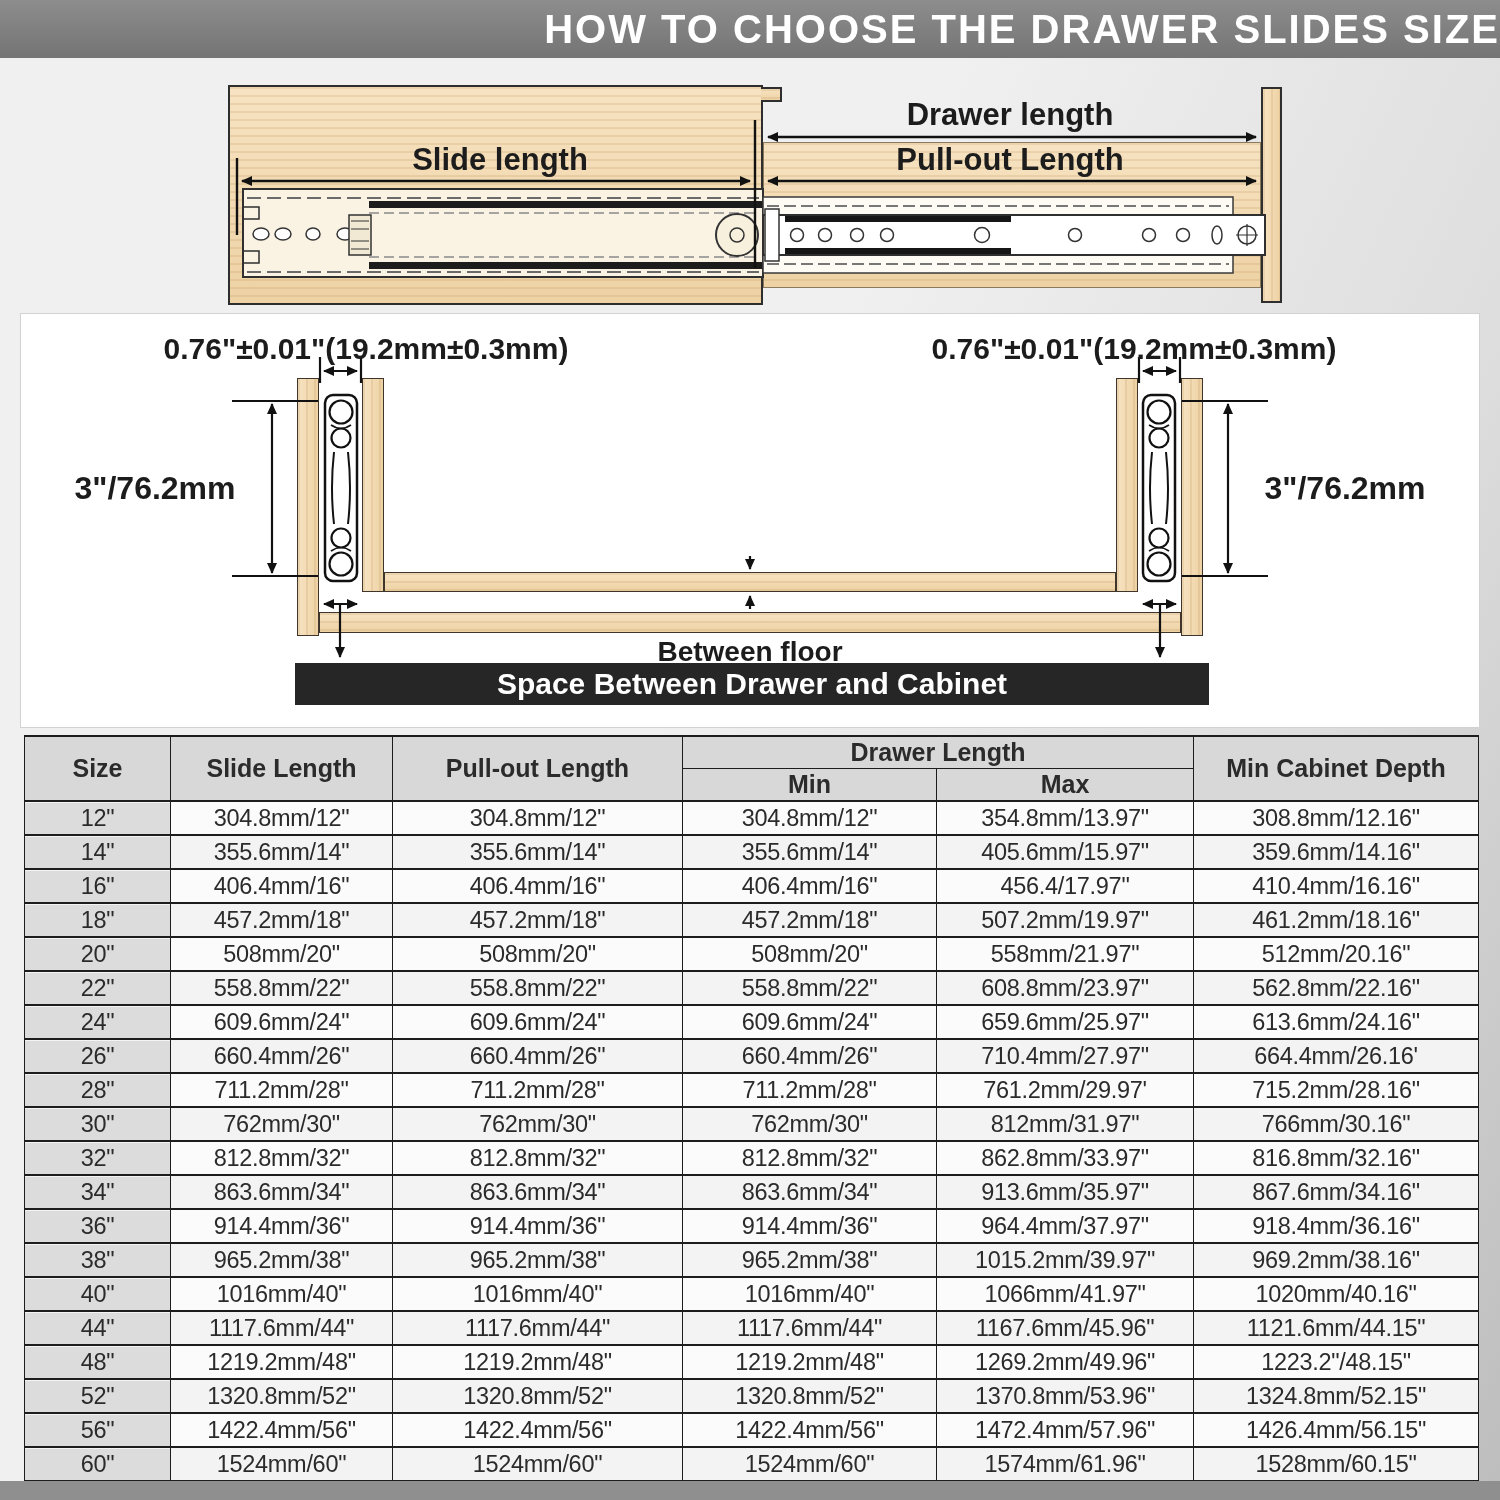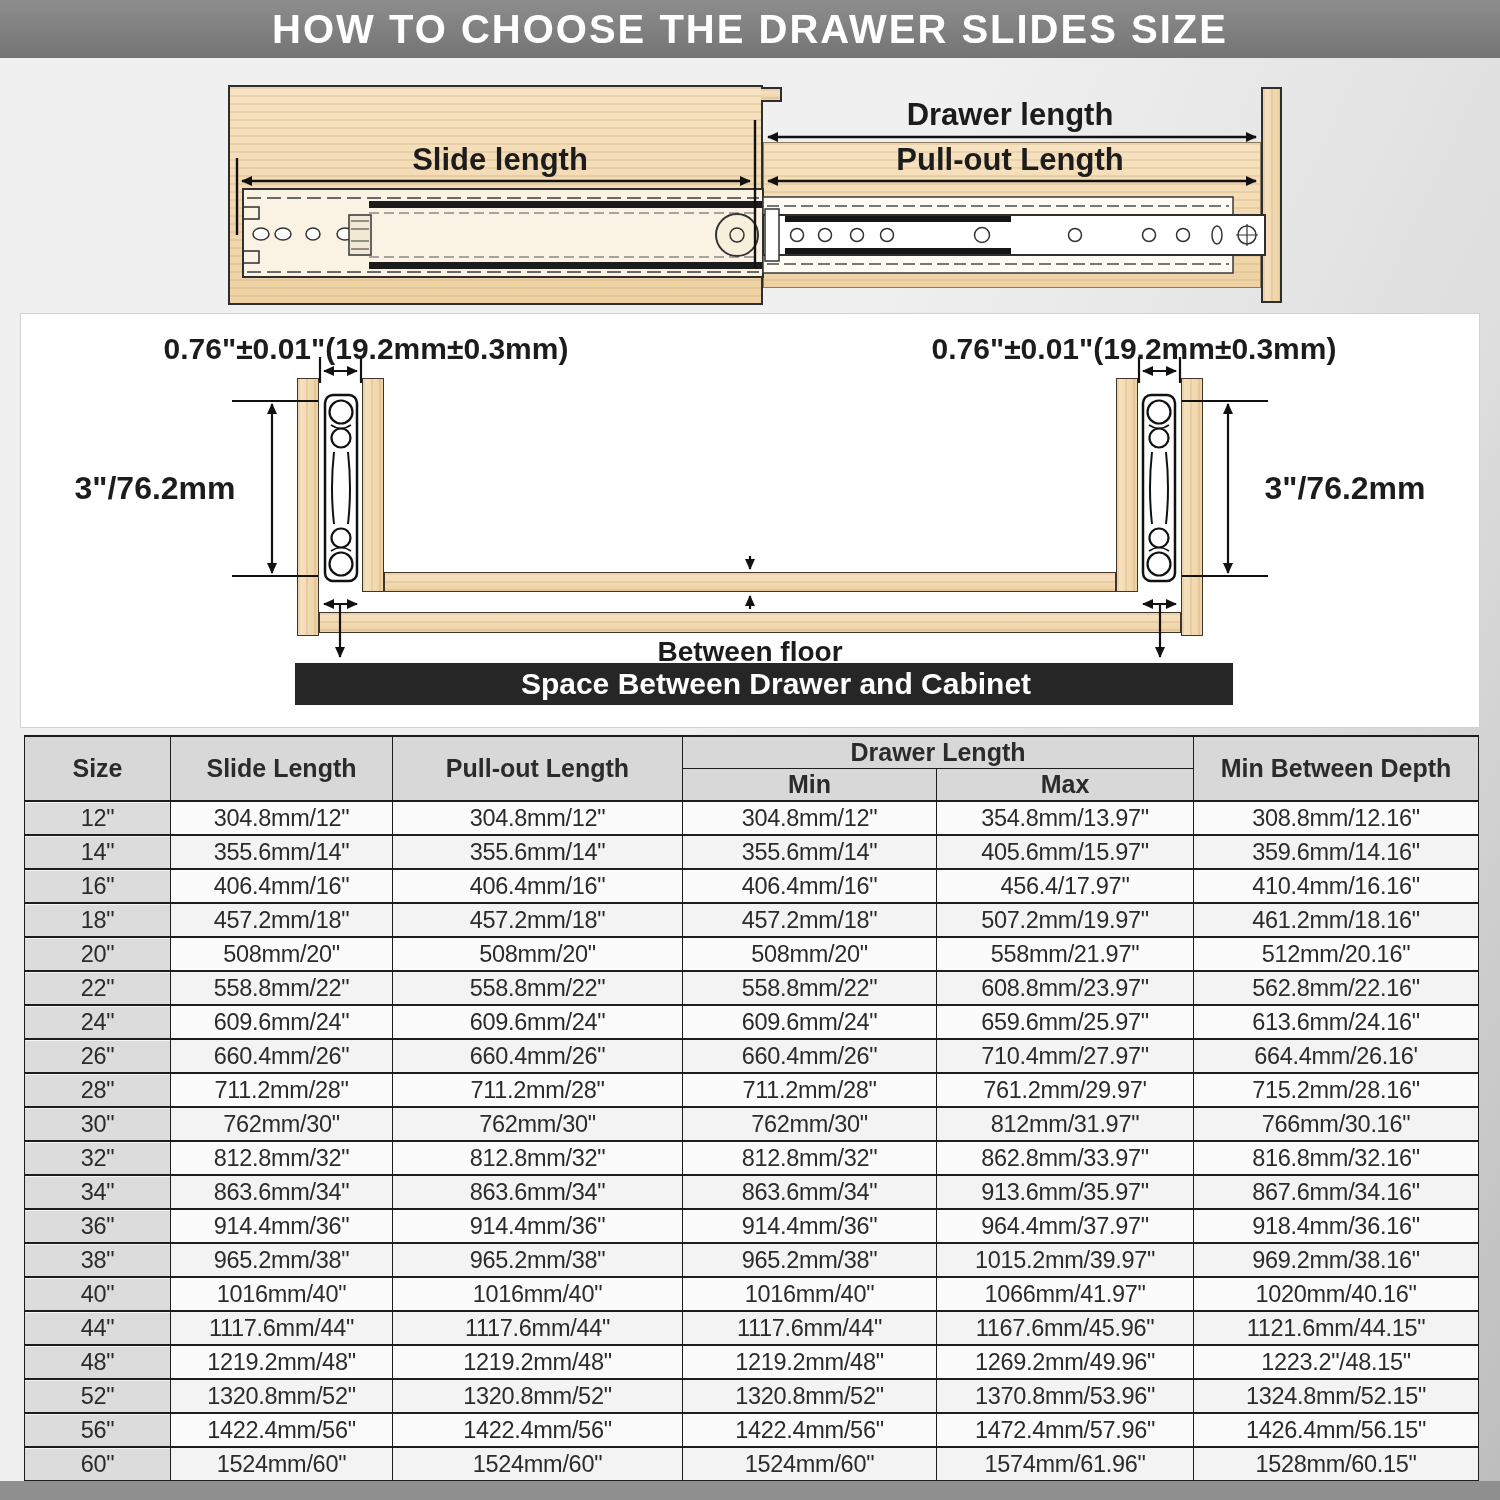--- a/index.html
+++ b/index.html
@@ -2,38 +2,38 @@
 <html><head>
 <meta charset="utf-8">
 <style>
   html,body{margin:0;padding:0;}
   body{width:1500px;height:1500px;overflow:hidden;font-family:"Liberation Sans",sans-serif;}
   #page{position:relative;width:1500px;height:1500px;
         background:linear-gradient(115deg,#f0f0f0 45%,#dedede 75%,#bdbdbd 100%);}
   
   #title-bar{position:absolute;left:0;top:0;width:1500px;height:58px;
              background:linear-gradient(180deg,#8d8d8d,#747474);
-             display:flex;align-items:center;justify-content:center;}
+             display:flex;align-items:center;justify-content:flex-end;}
   #title-bar h1{margin:0;color:#ffffff;font-size:40px;font-weight:700;letter-spacing:2px;}
   
   .abs{position:absolute;}
   .lbl{position:absolute;color:#1c1c1c;font-weight:700;text-align:center;}
   .wood{background-color:#f4dcb2;
         background-image:repeating-linear-gradient(180deg,rgba(186,146,92,.20) 0 2px,rgba(255,255,255,0) 2px 8px),
                          linear-gradient(180deg,#f7e3c2,#eed2a4);}
   .wood-v{background-image:repeating-linear-gradient(90deg,rgba(186,146,92,.20) 0 2px,rgba(255,255,255,0) 2px 8px),
                          linear-gradient(90deg,#f7e3c2,#eed2a4);}
   .outline{border:2px solid #2e2e2e;box-sizing:border-box;}
   .thin-outline{border:1.5px solid #40352a;box-sizing:border-box;}
   svg{display:block;}
   
   #secB-panel{position:absolute;left:20px;top:313px;width:1460px;height:415px;
               background:#ffffff;border:1px solid #d2d2d2;box-sizing:border-box;}
   #space-bar{position:absolute;left:295px;top:663px;width:914px;height:42px;background:#262626;
-             display:flex;align-items:center;justify-content:center;color:#fff;font-weight:700;font-size:30px;padding-left:24px;}
+             display:flex;align-items:center;justify-content:center;color:#fff;font-weight:700;font-size:30px;}
   
   #size-table{position:absolute;left:24px;top:735px;width:1454px;border-collapse:collapse;
               table-layout:fixed;background:#fafafa;}
   #size-table th,#size-table td{border:1.6px solid #1d1d1d;border-top-width:2.6px;border-bottom-width:2.6px;
               text-align:center;vertical-align:middle;color:#2b2b2b;box-sizing:border-box;
               white-space:nowrap;overflow:hidden;}
   #size-table th{background:#d8d8d8;font-size:25px;font-weight:700;height:31px;}
   #size-table td{font-size:23.5px;font-weight:500;height:34px;letter-spacing:-0.3px;}
   #size-table td.sizecol{background:#dcdcdc;box-shadow:inset 0 1px 0 #f4f4f4;}
   #size-table tr:nth-child(even) td:not(.sizecol){background:#f3f3f3;}
@@ -199,21 +199,21 @@
       <col style="width:254px">
         <col style="width:257px">
         <col style="width:285px">
     </colgroup>
     <thead>
       <tr>
         <th rowspan="2">Size</th>
         <th rowspan="2">Slide Length</th>
         <th rowspan="2">Pull-out Length</th>
         <th colspan="2" style="border-bottom-width:1.6px;">Drawer Length</th>
-        <th rowspan="2">Min Between Depth</th>
+        <th rowspan="2">Min Cabinet Depth</th>
       </tr>
       <tr>
         <th style="border-top-width:1.6px;margin-top:36px;">Min</th>
         <th style="border-top-width:1.6px;">Max</th>
       </tr>
     </thead>
     <tbody id="size-table-body">
         <tr>
           <td class="sizecol">12"</td>
           <td>304.8mm/12"</td>

